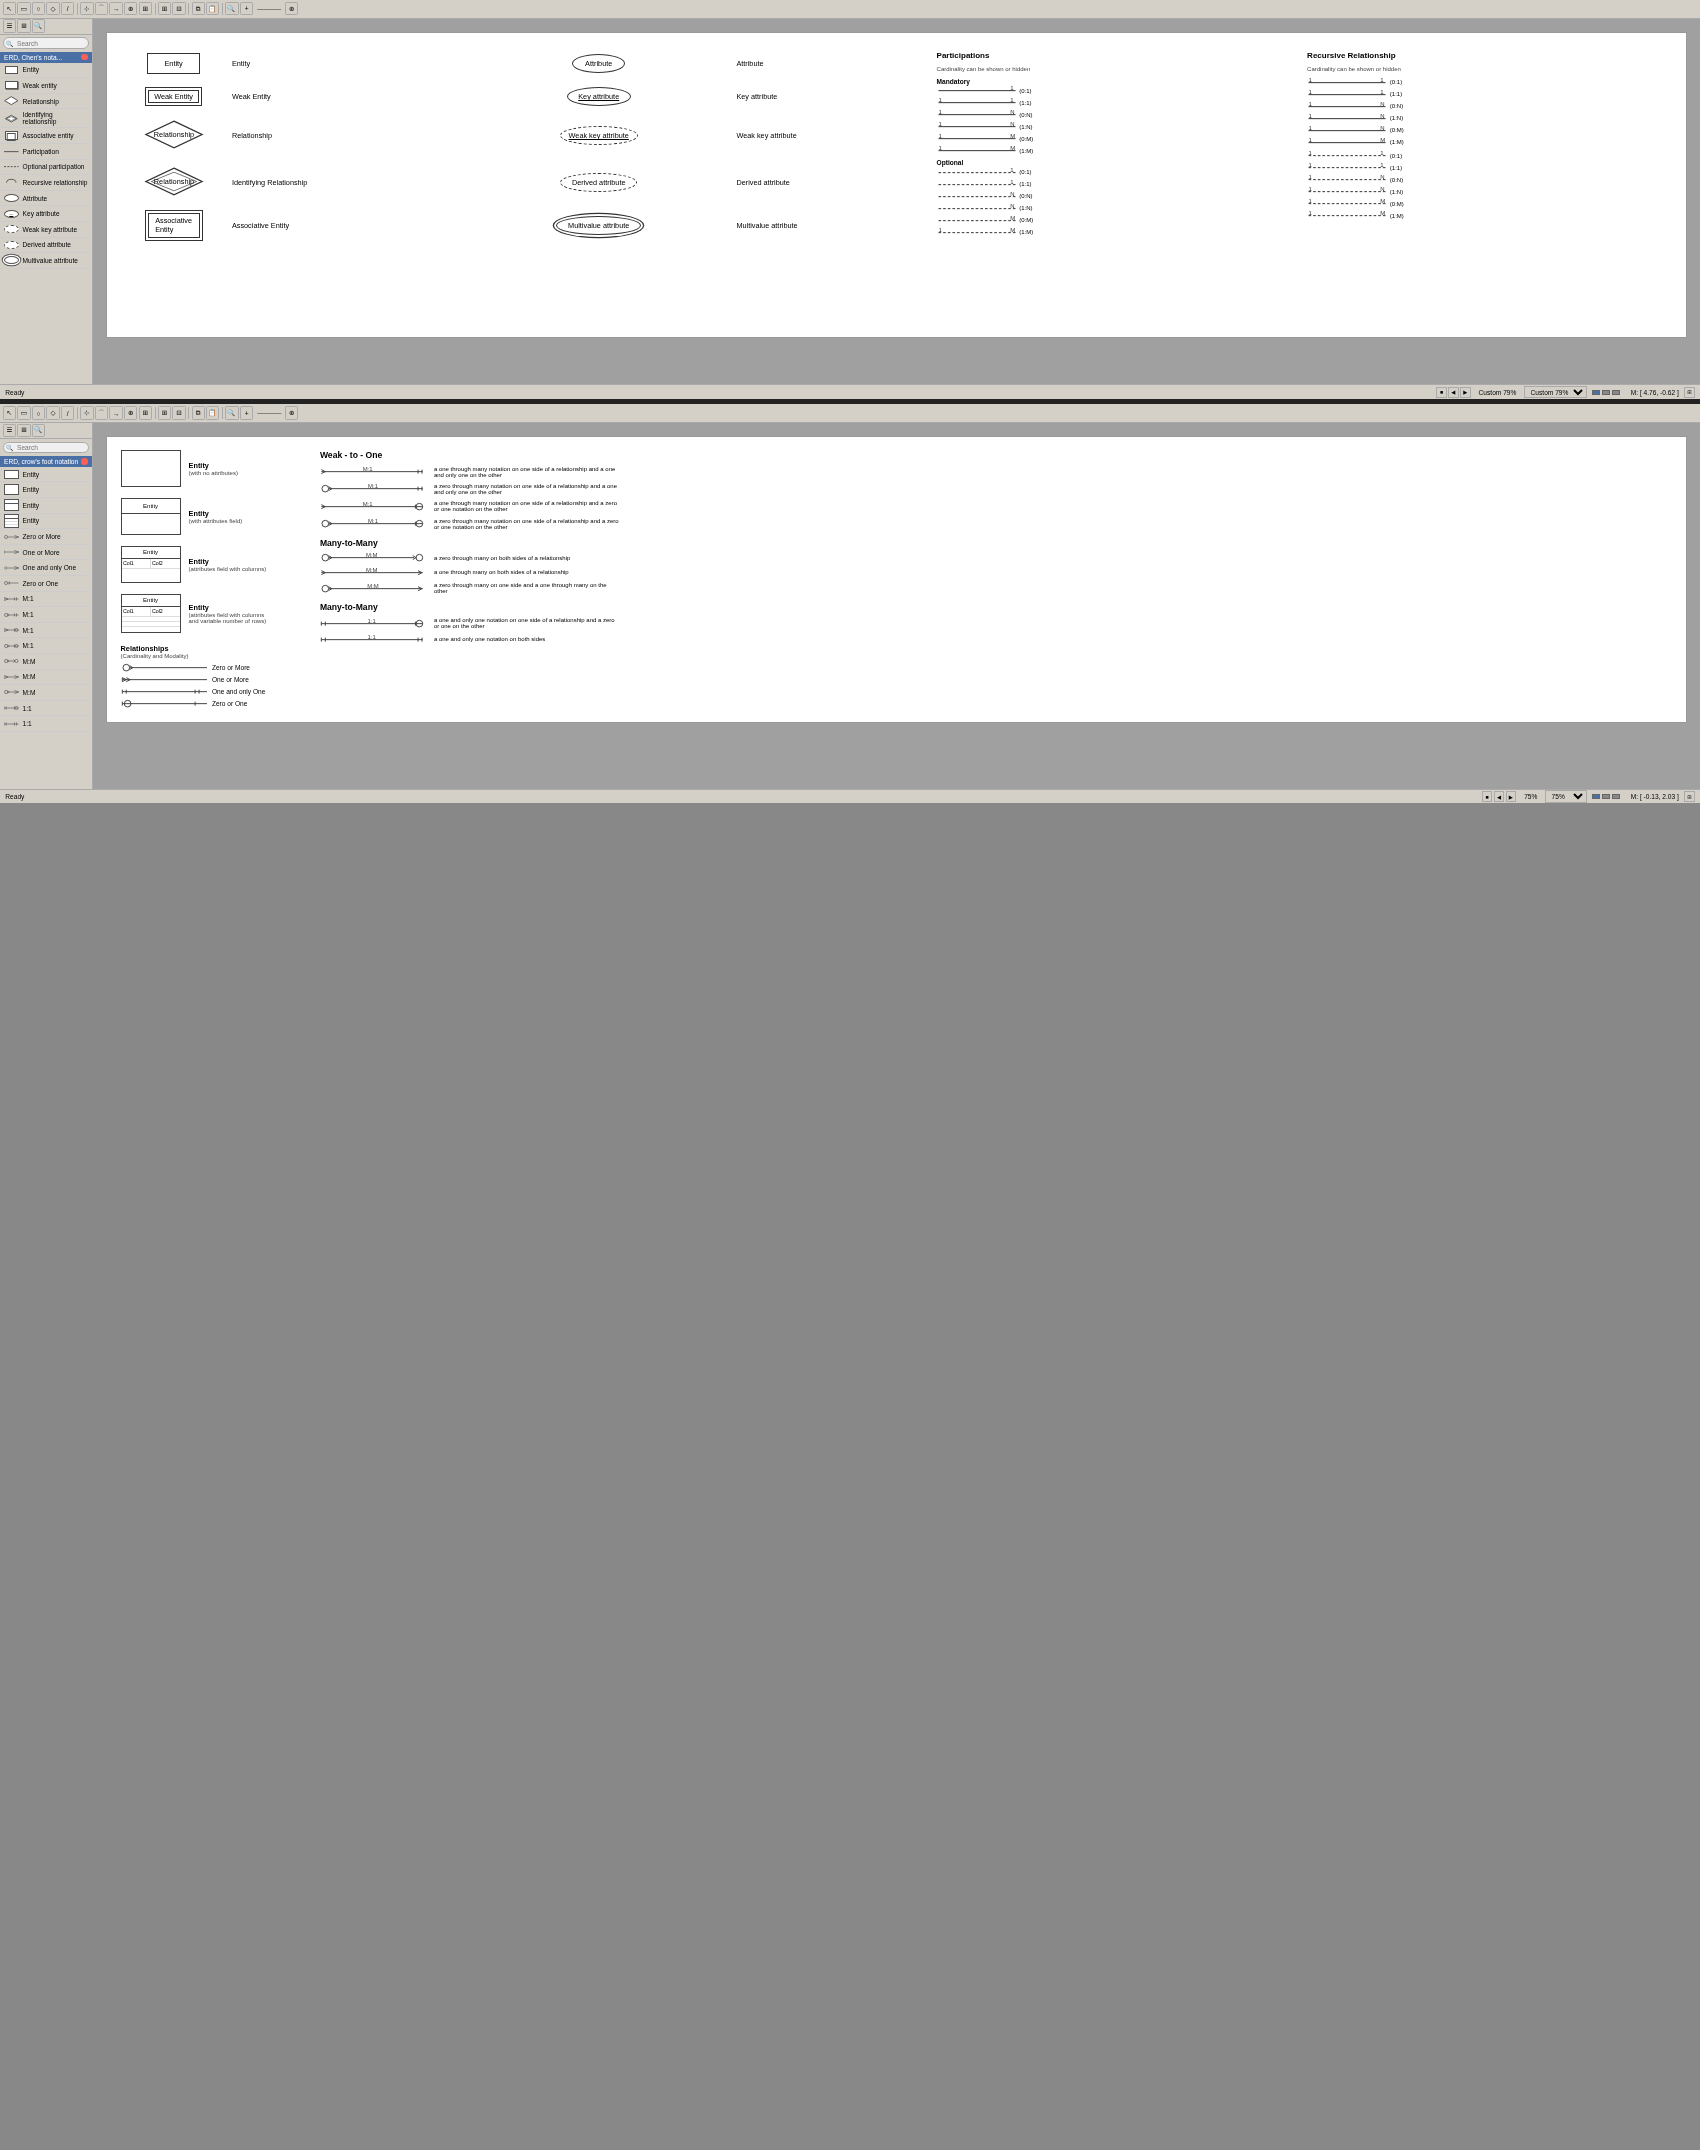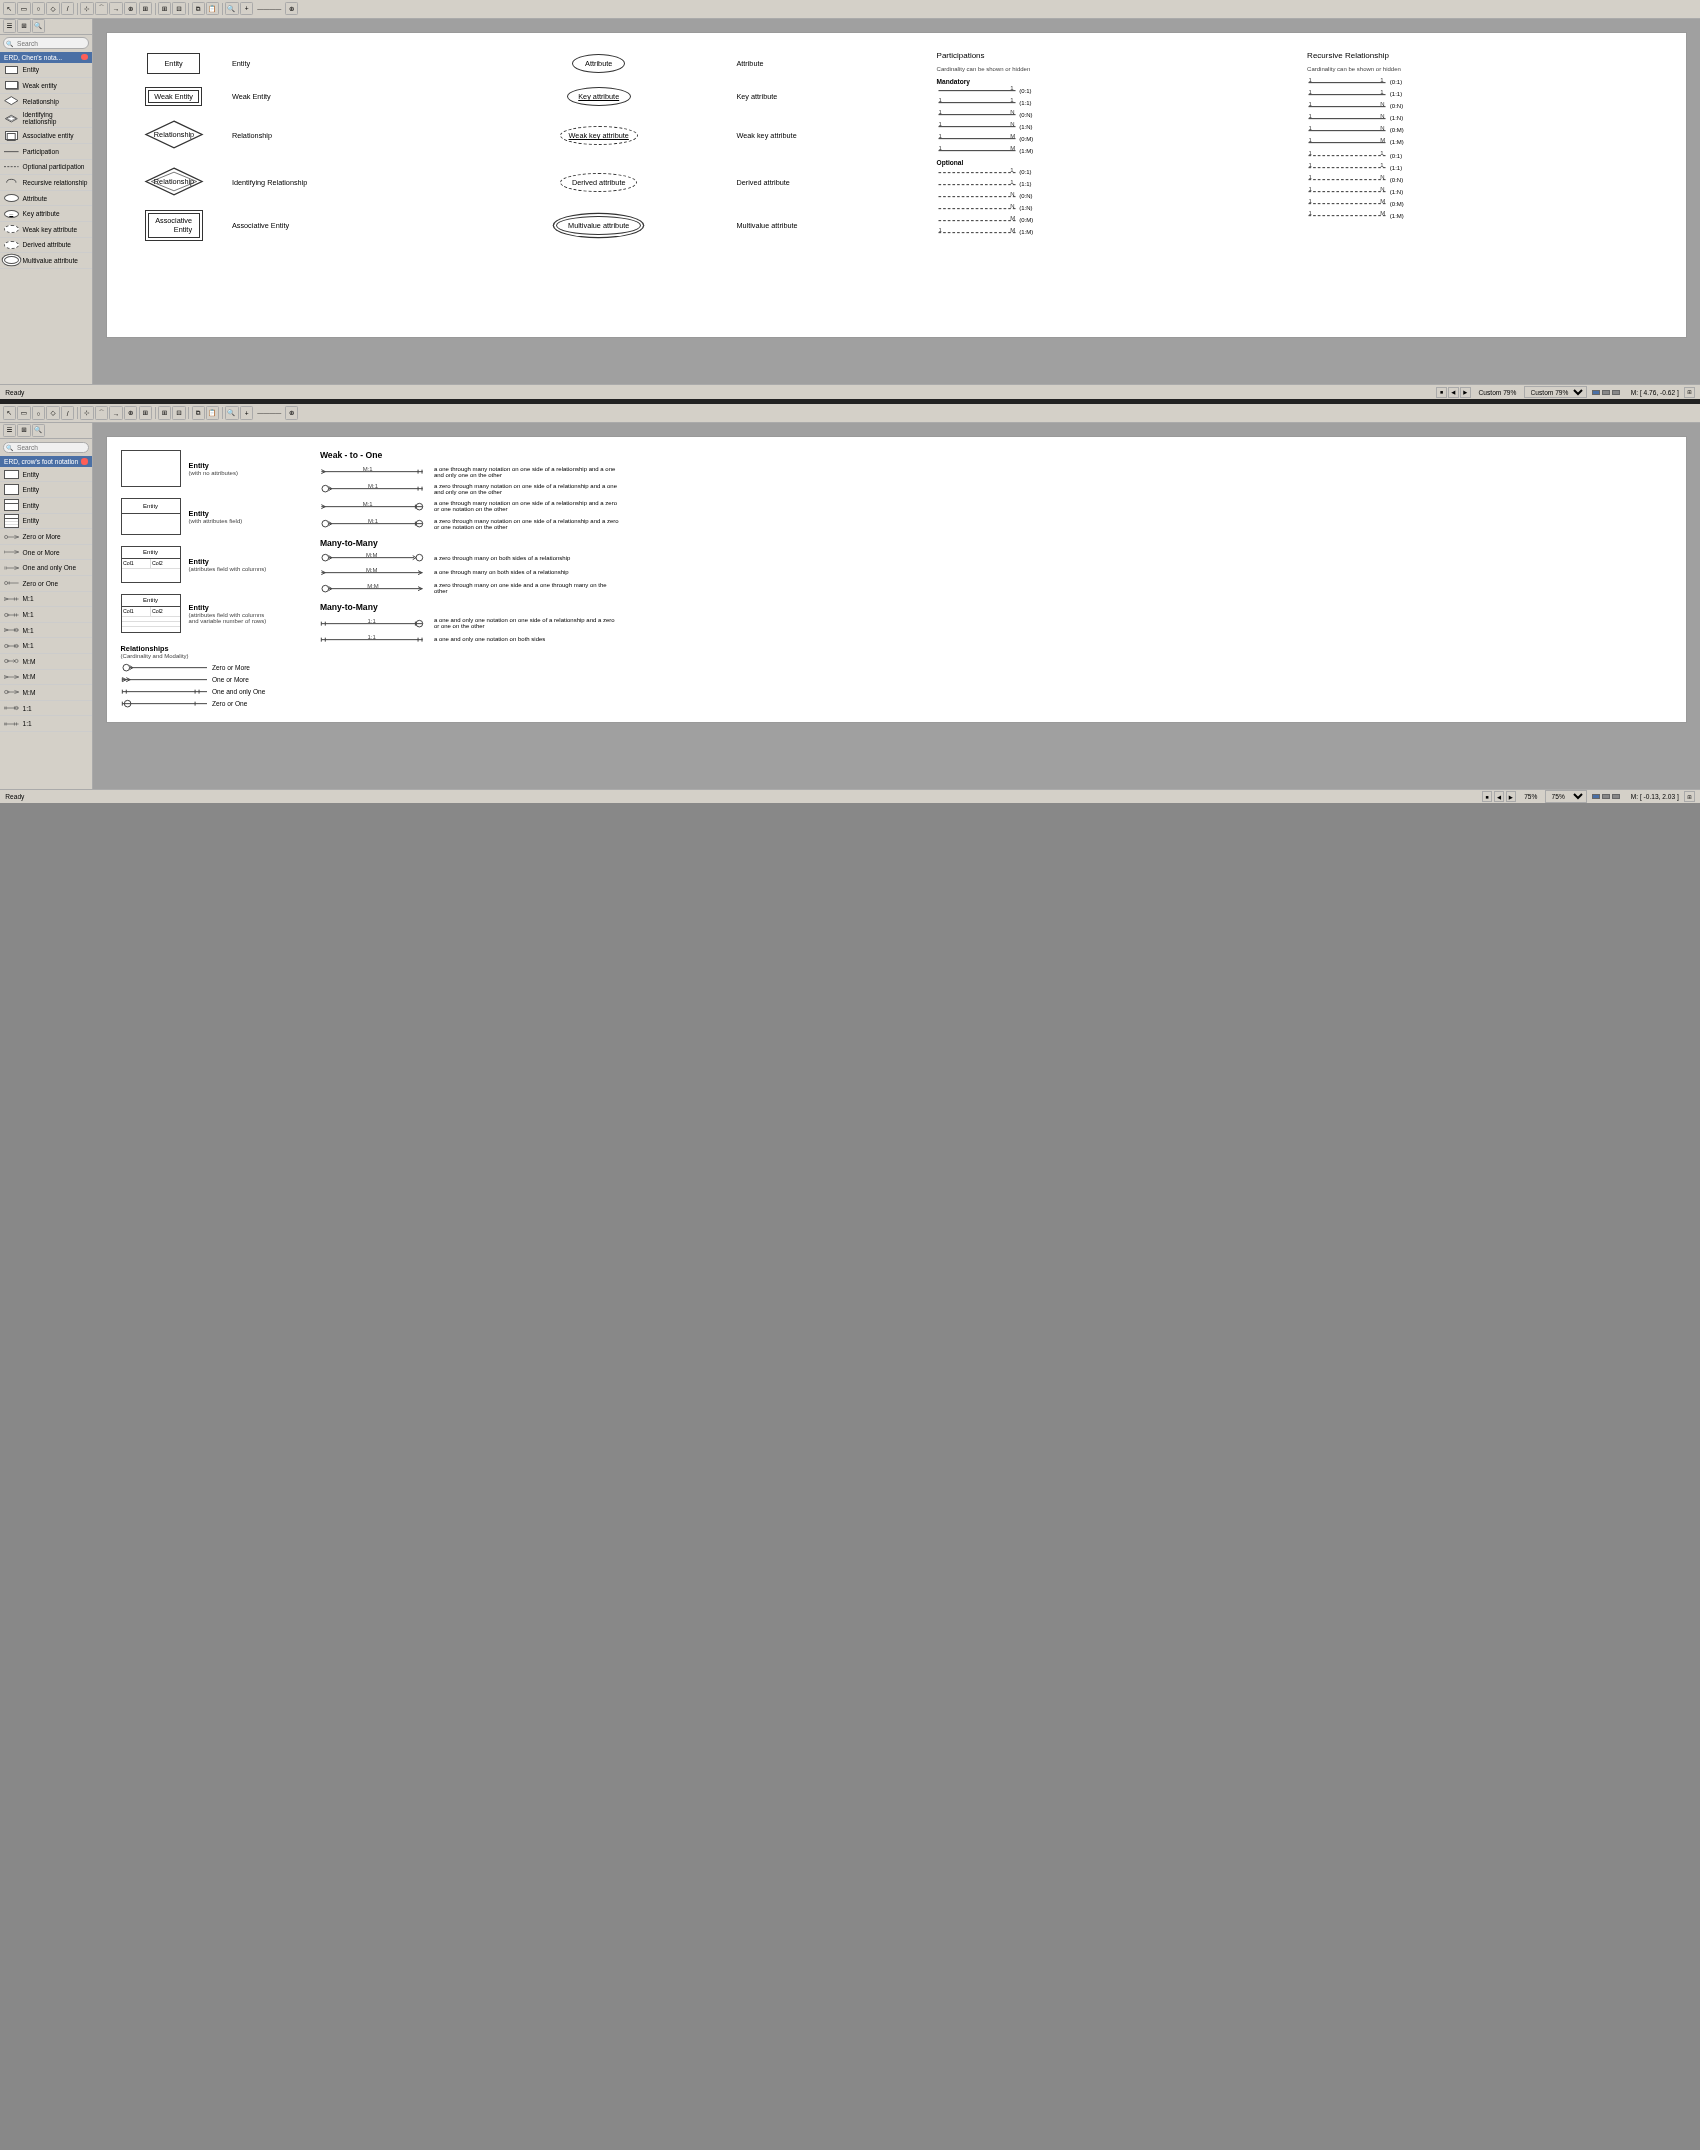--- a/index.html
+++ b/index.html
@@ -39,21 +39,21 @@
     .page-dot.active { background: #4a6fa5; }
     .shape-entity { border: 1.3px solid #333; padding: 5.3px 10.6px; display: inline-block; text-align: center; min-width: 53px; font-size: 7.3px; background: white; }
     .shape-weak-entity { border: 1.3px solid #333; padding: 4px 8px; display: inline-block; text-align: center; min-width: 53px; font-size: 7.3px; background: white; position: relative; }
     .shape-weak-entity::after { content: ''; position: absolute; top: 2px; left: 2px; right: 2px; bottom: 2px; border: 0.7px solid #333; }
     .shape-ellipse { border: 1.3px solid #333; border-radius: 50%; padding: 4px 10.6px; display: inline-block; text-align: center; min-width: 53px; font-size: 7.3px; background: white; }
     .shape-ellipse-key { border: 1.3px solid #333; border-radius: 50%; padding: 4px 10.6px; display: inline-block; text-align: center; min-width: 53px; font-size: 7.3px; background: white; }
     .shape-ellipse-key span { text-decoration: underline; }
     .shape-dashed-ellipse { border: 1.3px dashed #333; border-radius: 50%; padding: 4px 10.6px; display: inline-block; text-align: center; min-width: 53px; font-size: 7.3px; background: white; }
     .shape-double-ellipse { border: 1.3px solid #333; border-radius: 50%; padding: 4px 10.6px; display: inline-block; text-align: center; min-width: 53px; font-size: 7.3px; background: white; box-shadow: 0 0 0 2px white, 0 0 0 3.3px #333; }
 
-    .section-title { font-size: 8px; font-weight: normal; margin-bottom: 6px; }
+    .section-title { font-size: 8px; font-weight: bold; margin-bottom: 6px; }
     .section-subtitle { font-size: 6px; color: #444; margin-bottom: 5.3px; }
     .line-row { display: flex; align-items: center; gap: 2.7px; margin-bottom: 2.7px; }
 
     
     .panel-divider { height: 5.3px; background: #222; }
 
     
     .icon-rect { width: 13.3px; height: 8px; border: 1px solid #555; background: white; }
     .icon-double-rect { width: 13.3px; height: 8px; border: 1px solid #555; background: white; box-shadow: 0.7px 0.7px 0 #555; }
     .icon-assoc { width: 13.3px; height: 9.3px; border: 1px solid #555; background: white; position: relative; }
@@ -470,21 +470,21 @@
               </svg>
             </td>
             <td style="padding:5.3px; vertical-align:middle; font-size:7.3px;">Identifying Relationship</td>
             <td style="padding:5.3px; vertical-align:middle; text-align:center;">
               <div class="shape-dashed-ellipse">Derived attribute</div>
             </td>
             <td style="padding:5.3px; vertical-align:middle; font-size:7.3px;">Derived attribute</td>
           </tr>
           <tr>
             <td style="padding:5.3px; vertical-align:middle; text-align:center;">
-              <div style="border:1.3px solid #333; padding:2.7px 6.6px; display:inline-block; text-align:right; min-width:46px; font-size:7.3px; background:white; position:relative;">
+              <div style="border:1.3px solid #333; padding:2.7px 6.6px; display:inline-block; text-align:left; min-width:46px; font-size:7.3px; background:white; position:relative;">
                 <div style="border:0.7px solid #333; position:absolute; top:-4px; left:-4px; right:-4px; bottom:-4px;"></div>
                 Associative<br>Entity
               </div>
             </td>
             <td style="padding:5.3px; vertical-align:middle; font-size:7.3px;">Associative Entity</td>
             <td style="padding:5.3px; vertical-align:middle; text-align:center;">
               <div class="shape-double-ellipse">Multivalue attribute</div>
             </td>
             <td style="padding:5.3px; vertical-align:middle; font-size:7.3px;">Multivalue attribute</td>
           </tr>

